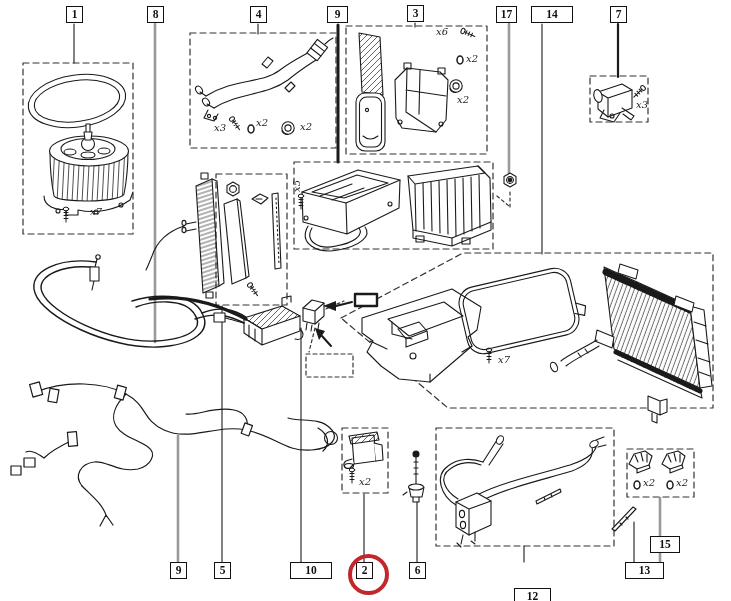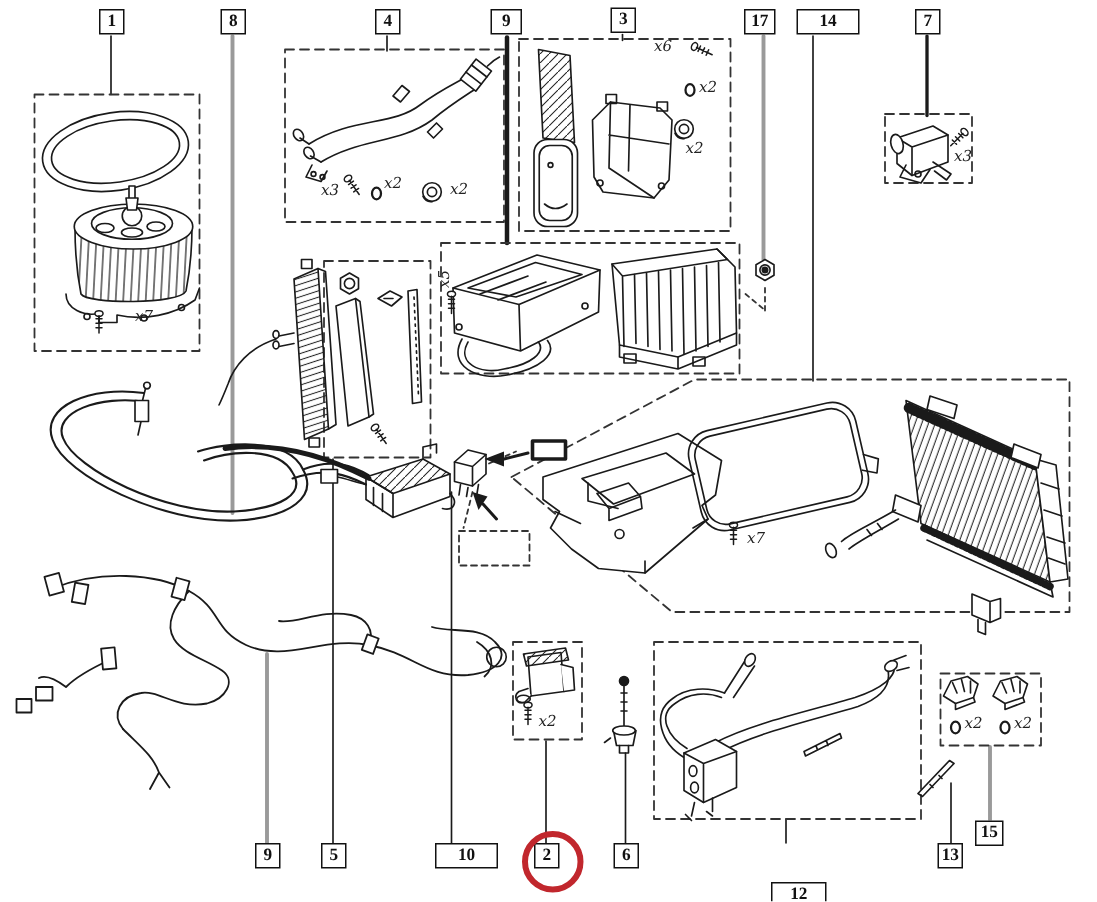--- a/index.html
+++ b/index.html
@@ -333,22 +333,22 @@
 <div class="lb" style="left:407px;top:5px;width:17px">3</div>
 <div class="lb" style="left:496px;top:6px;width:21px">17</div>
 <div class="lb" style="left:531px;top:6px;width:42px">14</div>
 <div class="lb" style="left:610px;top:6px;width:17px">7</div>
 <div class="lb" style="left:170px;top:562px;width:17px">9</div>
 <div class="lb" style="left:214px;top:562px;width:17px">5</div>
 <div class="lb" style="left:290px;top:562px;width:42px">10</div>
 <div class="lb" style="left:356px;top:562px;width:17px">2</div>
 <div class="lb" style="left:409px;top:562px;width:17px">6</div>
 <div class="lb" style="left:514px;top:588px;width:37px">12</div>
-<div class="lb" style="left:625px;top:562px;width:17px">13</div>
-<div class="lb" style="left:650px;top:547px;width:19px">15</div>
+<div class="lb" style="left:625px;top:562px;width:39px">13</div>
+<div class="lb" style="left:650px;top:536px;width:30px">15</div>
 
 <div class="hl-circle" style="left:348px;top:554px"></div>
 
 <span class="ann" style="left:90px;top:206px">x7</span>
 <span class="ann" style="left:214px;top:122px">x3</span>
 <span class="ann" style="left:256px;top:117px">x2</span>
 <span class="ann" style="left:300px;top:121px">x2</span>
 <span class="ann" style="left:436px;top:26px">x6</span>
 <span class="ann" style="left:466px;top:53px">x2</span>
 <span class="ann" style="left:457px;top:94px">x2</span>

